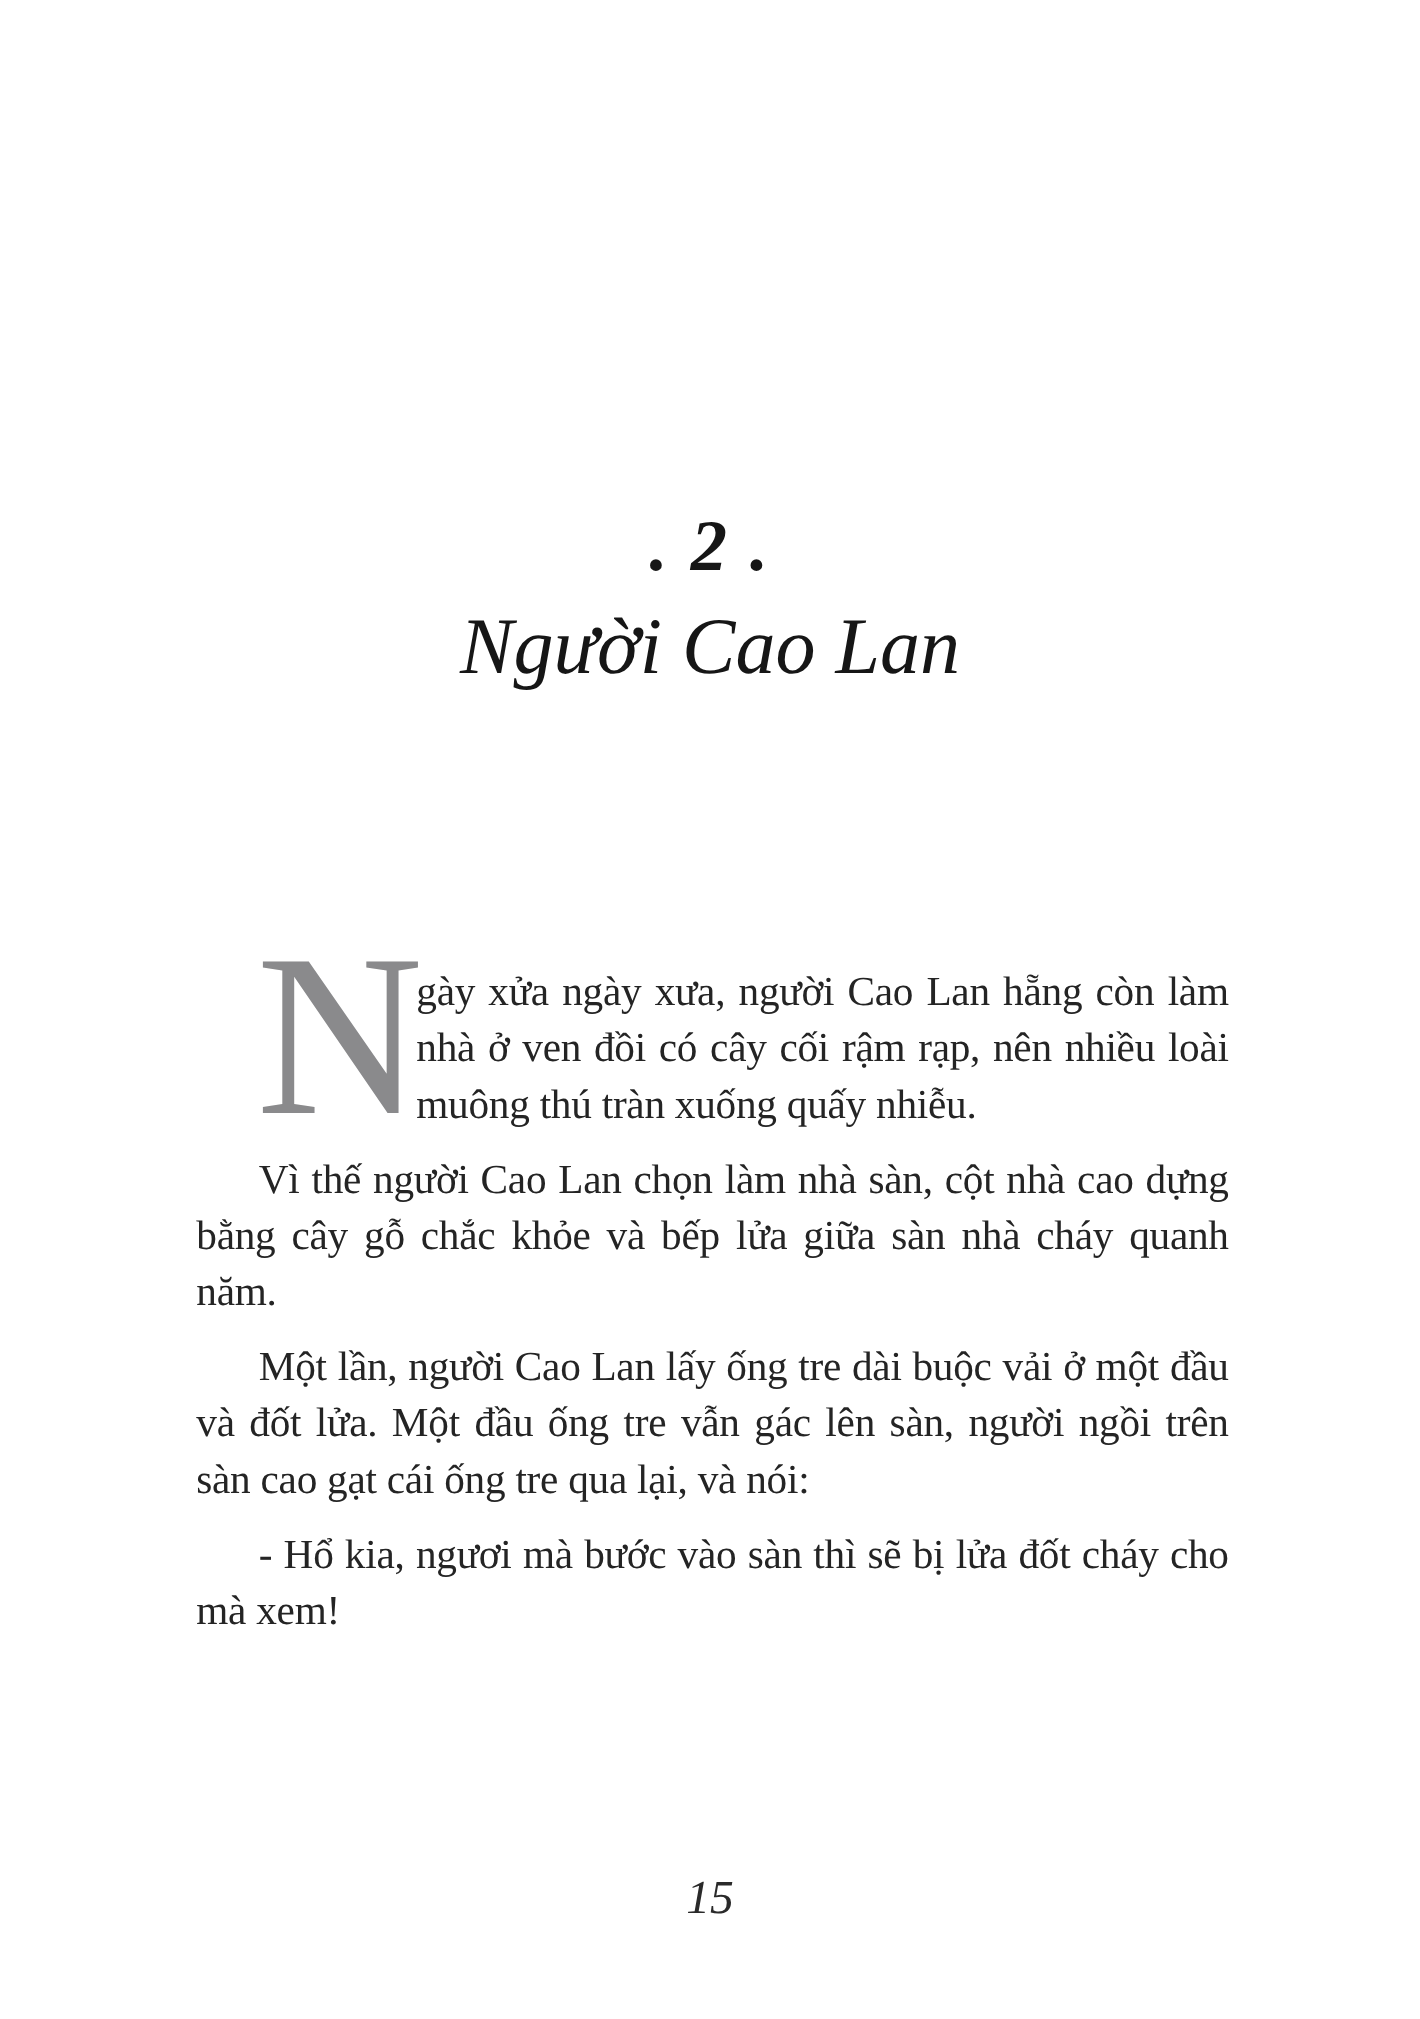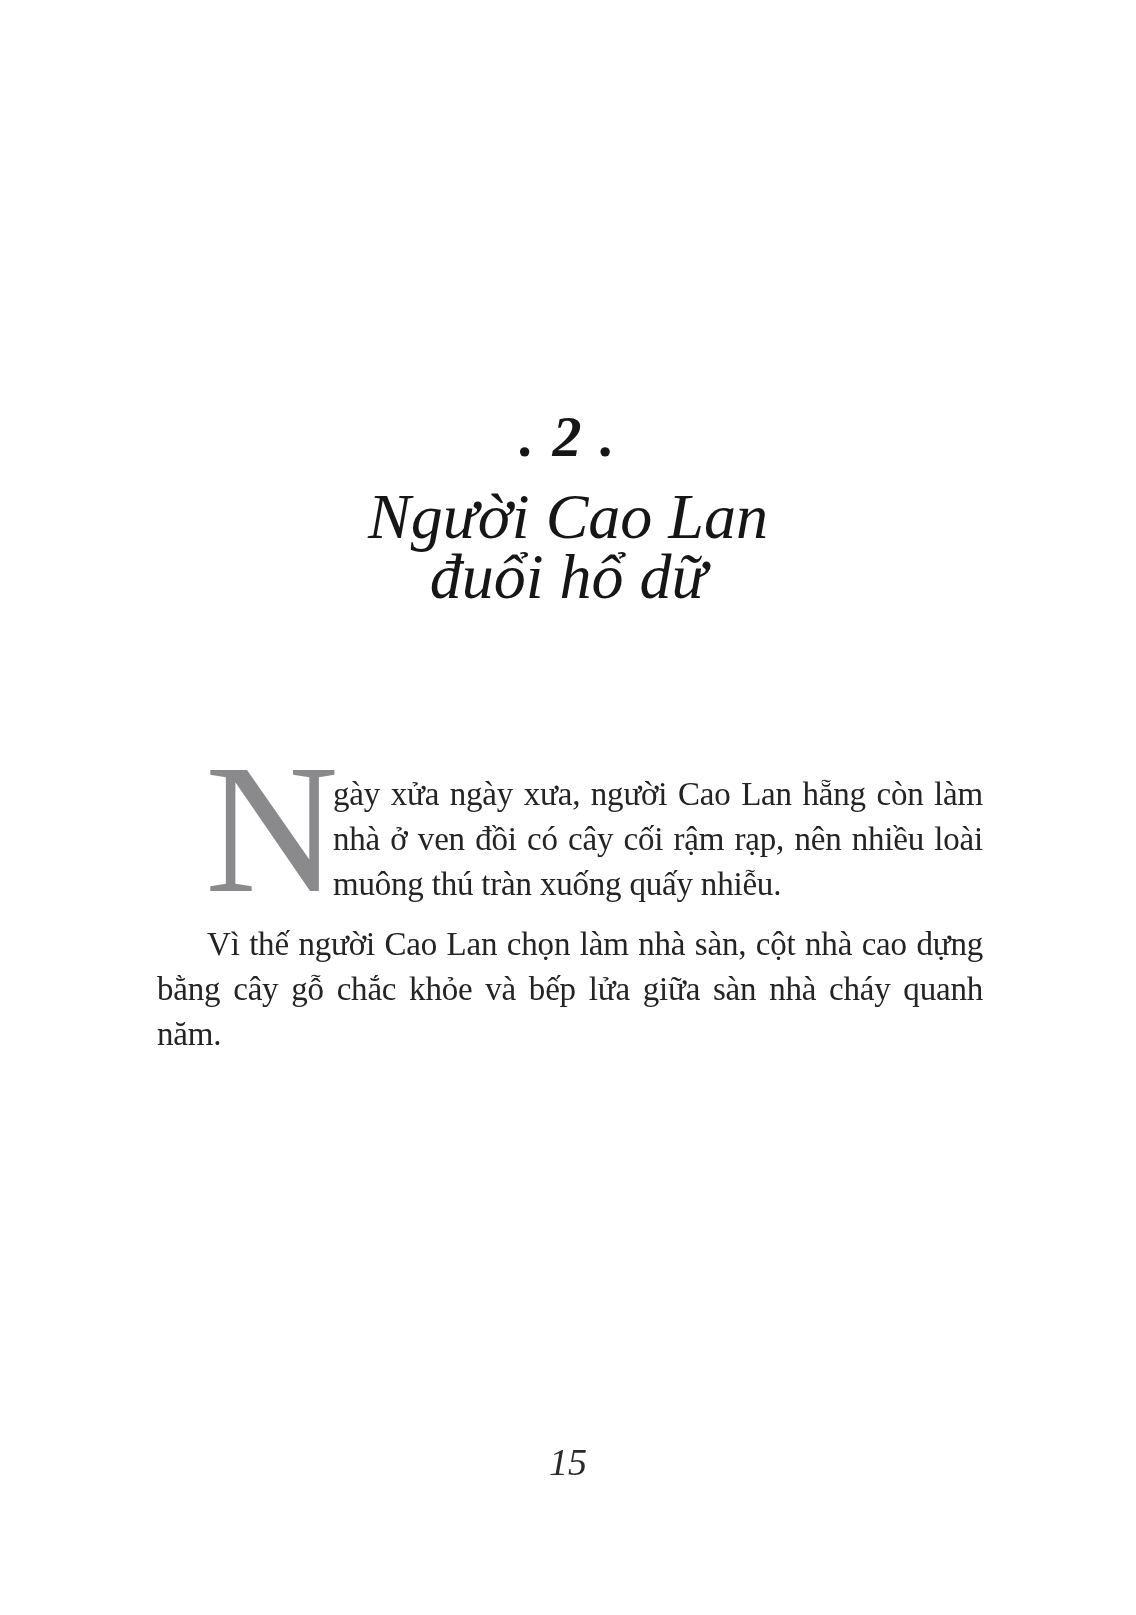--- a/index.html
+++ b/index.html
@@ -77,50 +77,51 @@
     font-size: 185px;
     line-height: 1;
     color: #8a8a8c;
     font-style: normal;
     font-weight: normal;
   }
 
   
   .page-number {
     position: absolute;
-    top: 1440px;
+    top: 1496px;
     left: 0;
     width: 1136px;
     text-align: center;
     font-size: 38px;
     line-height: 45px;
     font-style: italic;
     color: #2a2a2a;
   }
 </style>
 </head>
 <body>
 
 <div class="page">
 
   <div class="chapter-number">. 2 .</div>
 
   <div class="chapter-title">
     <div>Người Cao Lan</div>
-    <div>đuổi hổ dữ</div>
   </div>
 
   <div class="text-block">
 
     <p class="para"><span class="dropcap-box">
           <span class="dropcap-glyph">N</span>
         </span><span>gày xửa ngày xưa, người Cao Lan hẵng còn làm nhà ở ven đồi có cây cối rậm rạp, nên nhiều loài muông thú tràn xuống quấy nhiễu.</span></p>
 
     <p class="para indent">Vì thế người Cao Lan chọn làm nhà sàn, cột nhà cao dựng bằng cây gỗ chắc khỏe và bếp lửa giữa sàn nhà cháy quanh năm.</p>
 
 
+    <p class="para indent">Một lần, người Cao Lan lấy ống tre dài buộc vải ở một đầu và đốt lửa. Một đầu ống tre vẫn gác lên sàn, người ngồi trên sàn cao gạt cái ống tre qua lại, và nói:</p>
 
+    <p class="para indent">- Hổ kia, ngươi mà bước vào sàn thì sẽ bị lửa đốt cháy cho mà xem!</p>
 
   </div>
 
   <div class="page-number">15</div>
 
 </div>
 
 </body></html>

